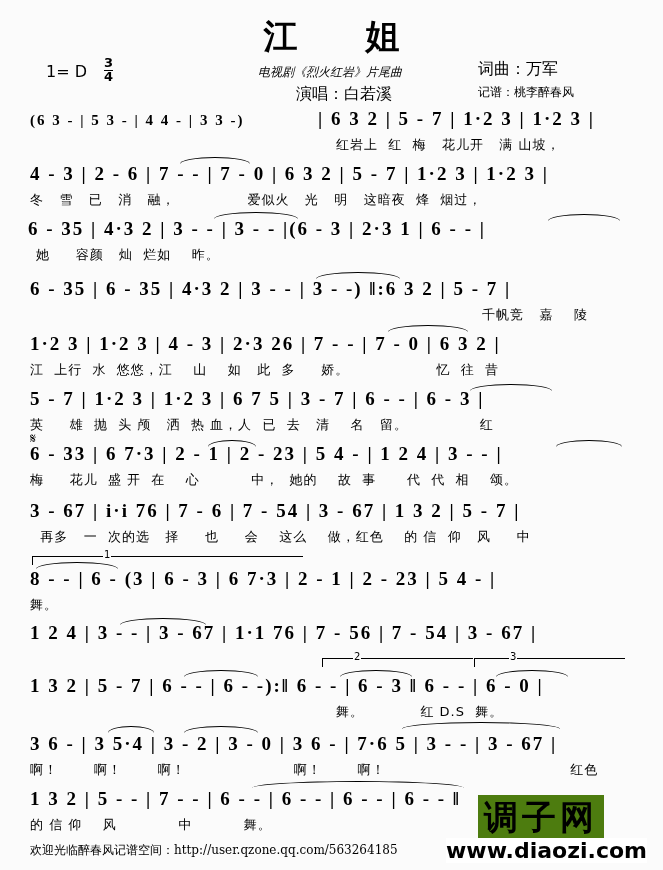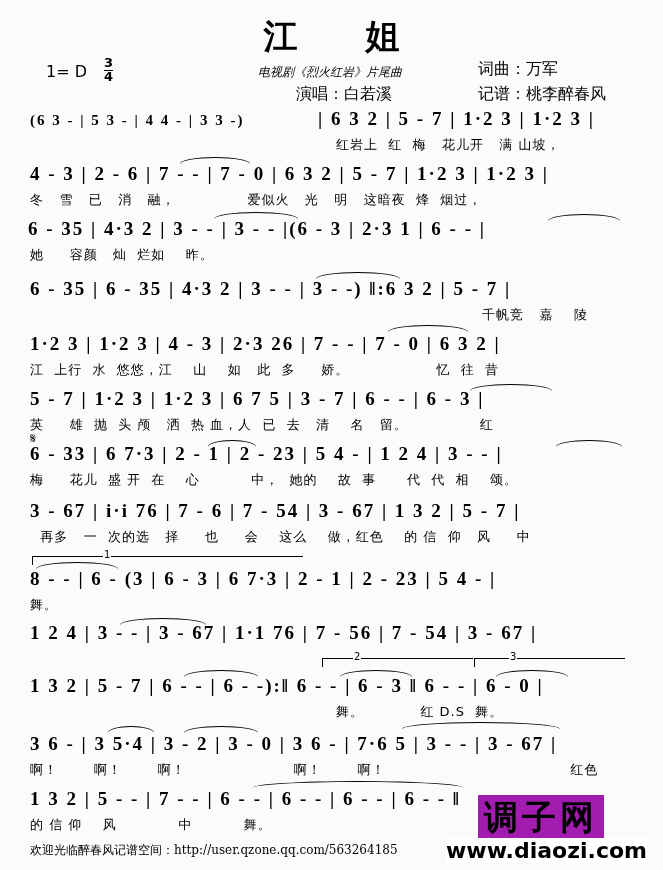--- a/index.html
+++ b/index.html
@@ -8,31 +8,31 @@
   .abs{position:absolute;}
   .title{left:0;width:663px;top:14px;text-align:center;font-family:"DejaVu Serif","Liberation Serif",serif;
          font-size:34px;font-weight:bold;letter-spacing:28px;padding-left:28px;box-sizing:border-box;}
   .key{left:30px;top:62px;font-size:16px;margin-left:16px;}
   .ts{left:104px;top:57px;font-size:13px;font-weight:bold;line-height:12px;text-align:center;}
   .ts .num{display:block;}
   .ts .num.top{border-bottom:1.5px solid #000;padding-bottom:1px;}
   .sub{left:258px;top:64px;font-size:12px;font-family:"DejaVu Serif","Liberation Serif",serif;font-style:italic;}
   .lyr-credit{left:478px;top:59px;font-size:16px;font-family:"DejaVu Serif","Liberation Serif",serif;}
   .sing-credit{left:296px;top:84px;font-size:16px;font-family:"DejaVu Serif","Liberation Serif",serif;}
-  .score-credit{left:478px;top:84px;font-size:16px;font-family:"DejaVu Serif","Liberation Serif",serif;}
+  .score-credit{left:478px;top:84px;font-size:12px;font-family:"DejaVu Serif","Liberation Serif",serif;}
   .row{position:absolute;left:30px;width:600px;height:30px;}
   .note{position:absolute;font-weight:bold;font-size:19px;font-family:Liberation Serif, serif;white-space:pre;letter-spacing:2px;}
   .intro .note{font-size:15px;}
   .lyric{position:absolute;font-size:13px;white-space:pre;letter-spacing:1px;}
   .tie{position:absolute;border-top:1.5px solid #000;border-radius:50% 50% 0 0 / 100% 100% 0 0;height:6px;}
   .volta{position:absolute;border-top:1px solid #000;border-left:1px solid #000;height:8px;font-size:10px;}
   .volta span{position:absolute;top:-8px;background:#fbfbfb;padding:0 1px;}
   .segno{position:absolute;font-size:14px;}
   .footer{left:30px;top:842px;font-size:12px;font-family:"DejaVu Serif","Liberation Serif",serif;}
-  .wm-cn{left:478px;top:795px;font-size:34px;font-weight:bold;background:#a21caf;padding:0 6px;letter-spacing:4px;}
+  .wm-cn{left:478px;top:795px;font-size:34px;font-weight:bold;background:#4d7c0f;padding:0 6px;letter-spacing:4px;}
   .wm-url{left:446px;top:838px;font-size:22px;font-weight:bold;background:#fff;letter-spacing:0px;}
 </style>
 </head>
 <body>
 
 <div class="abs title">江 姐</div>
 <div class="abs key">1= D</div>
 <div class="abs ts">
   <span class="num top">3</span>
   <span class="num">4</span>
@@ -50,21 +50,21 @@
 </div>
 <span class="lyric abs" style="left:336px;top:136px;">红岩上  红  梅   花儿开   满 山坡，</span>
 
 <div class="tie" style="left:180px;top:157px;width:70px;"></div>
 <span class="note abs" style="left:30px;top:163px;">4 - 3 | 2 - 6 | 7 - - | 7 - 0 | 6 3 2 | 5 - 7 | 1·2 3 | 1·2 3 |</span>
 <span class="lyric abs" style="left:30px;top:191px;">冬   雪   已   消   融，              爱似火   光   明   这暗夜  烽  烟过，</span>
 
 <div class="tie" style="left:214px;top:212px;width:84px;"></div>
 <div class="tie" style="left:548px;top:214px;width:72px;"></div>
 <span class="note abs" style="left:28px;top:218px;">6 - 35 | 4·3 2 | 3 - - | 3 - - |(6 - 3 | 2·3 1 | 6 - - |</span>
-<span class="lyric abs" style="left:30px;top:246px;">她     容颜   灿  烂如    昨。</span>
+<span class="lyric abs" style="left:36px;top:246px;">她     容颜   灿  烂如    昨。</span>
 
 <div class="tie" style="left:316px;top:272px;width:84px;"></div>
 <span class="note abs" style="left:30px;top:278px;">6 - 35 | 6 - 35 | 4·3 2 | 3 - - | 3 - -) ‖:6 3 2 | 5 - 7 |</span>
 <span class="lyric abs" style="left:482px;top:306px;">千帆竞   嘉    陵</span>
 
 <div class="tie" style="left:388px;top:325px;width:80px;"></div>
 <span class="note abs" style="left:30px;top:333px;">1·2 3 | 1·2 3 | 4 - 3 | 2·3 26 | 7 - - | 7 - 0 | 6 3 2 |</span>
 <span class="lyric abs" style="left:30px;top:361px;">江  上行  水  悠悠，江    山    如   此  多     娇。                 忆  往  昔</span>
 
 <div class="tie" style="left:470px;top:384px;width:82px;"></div>

